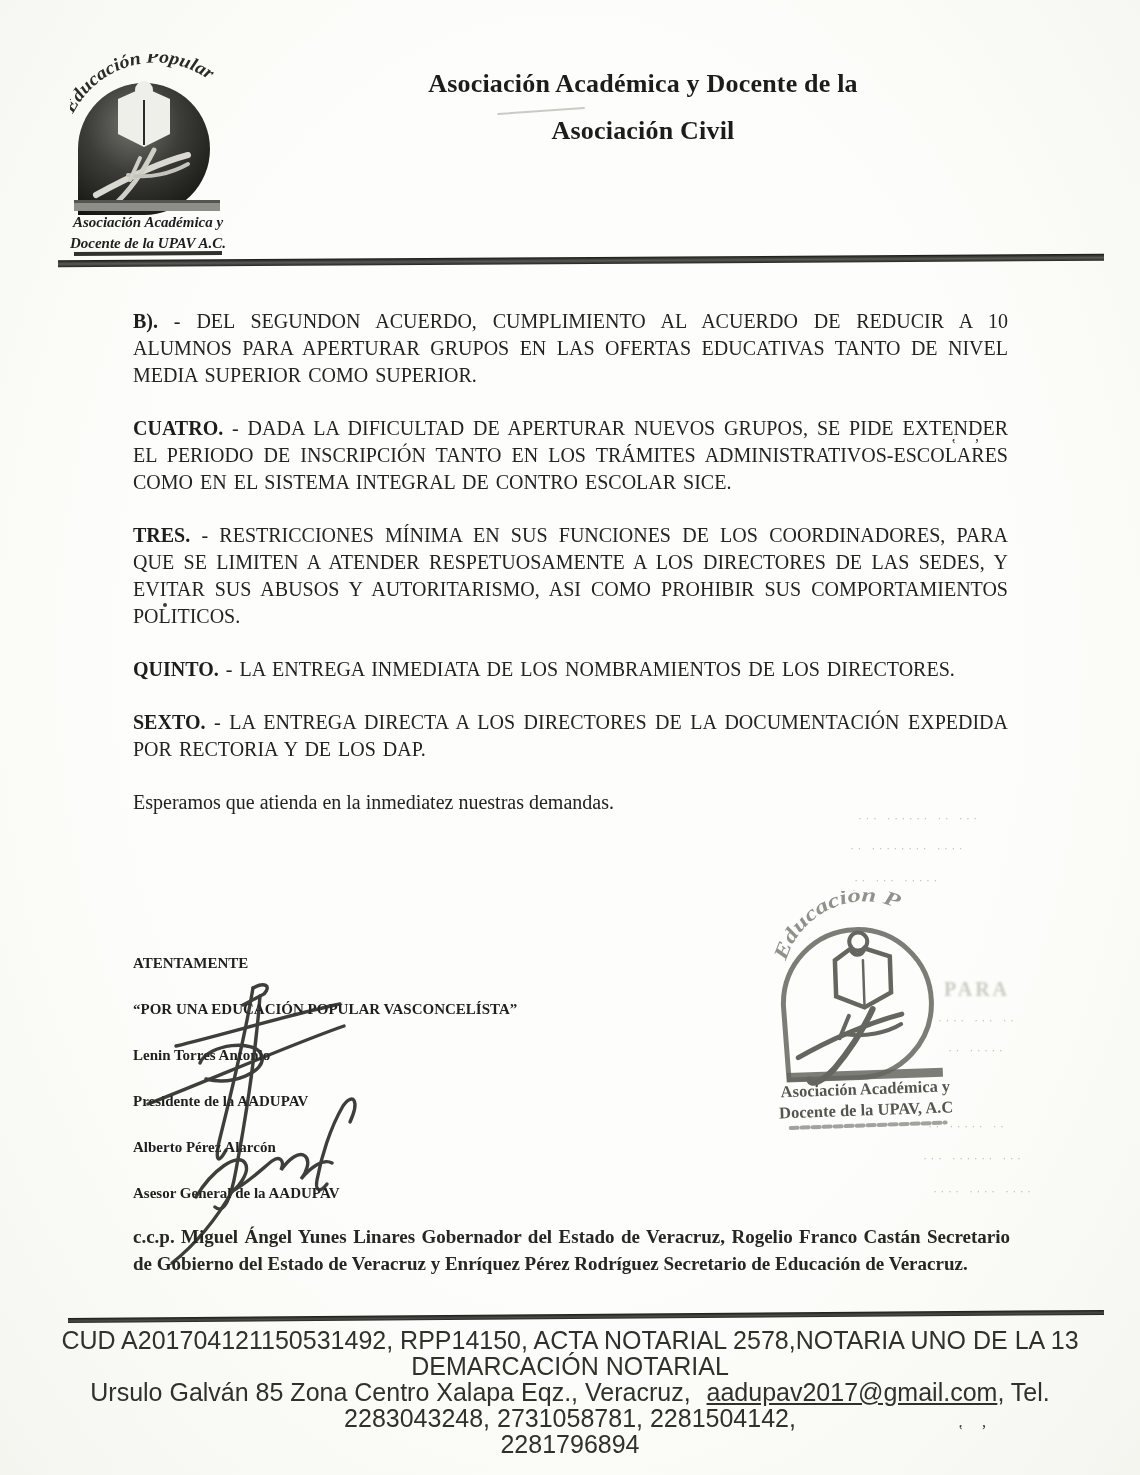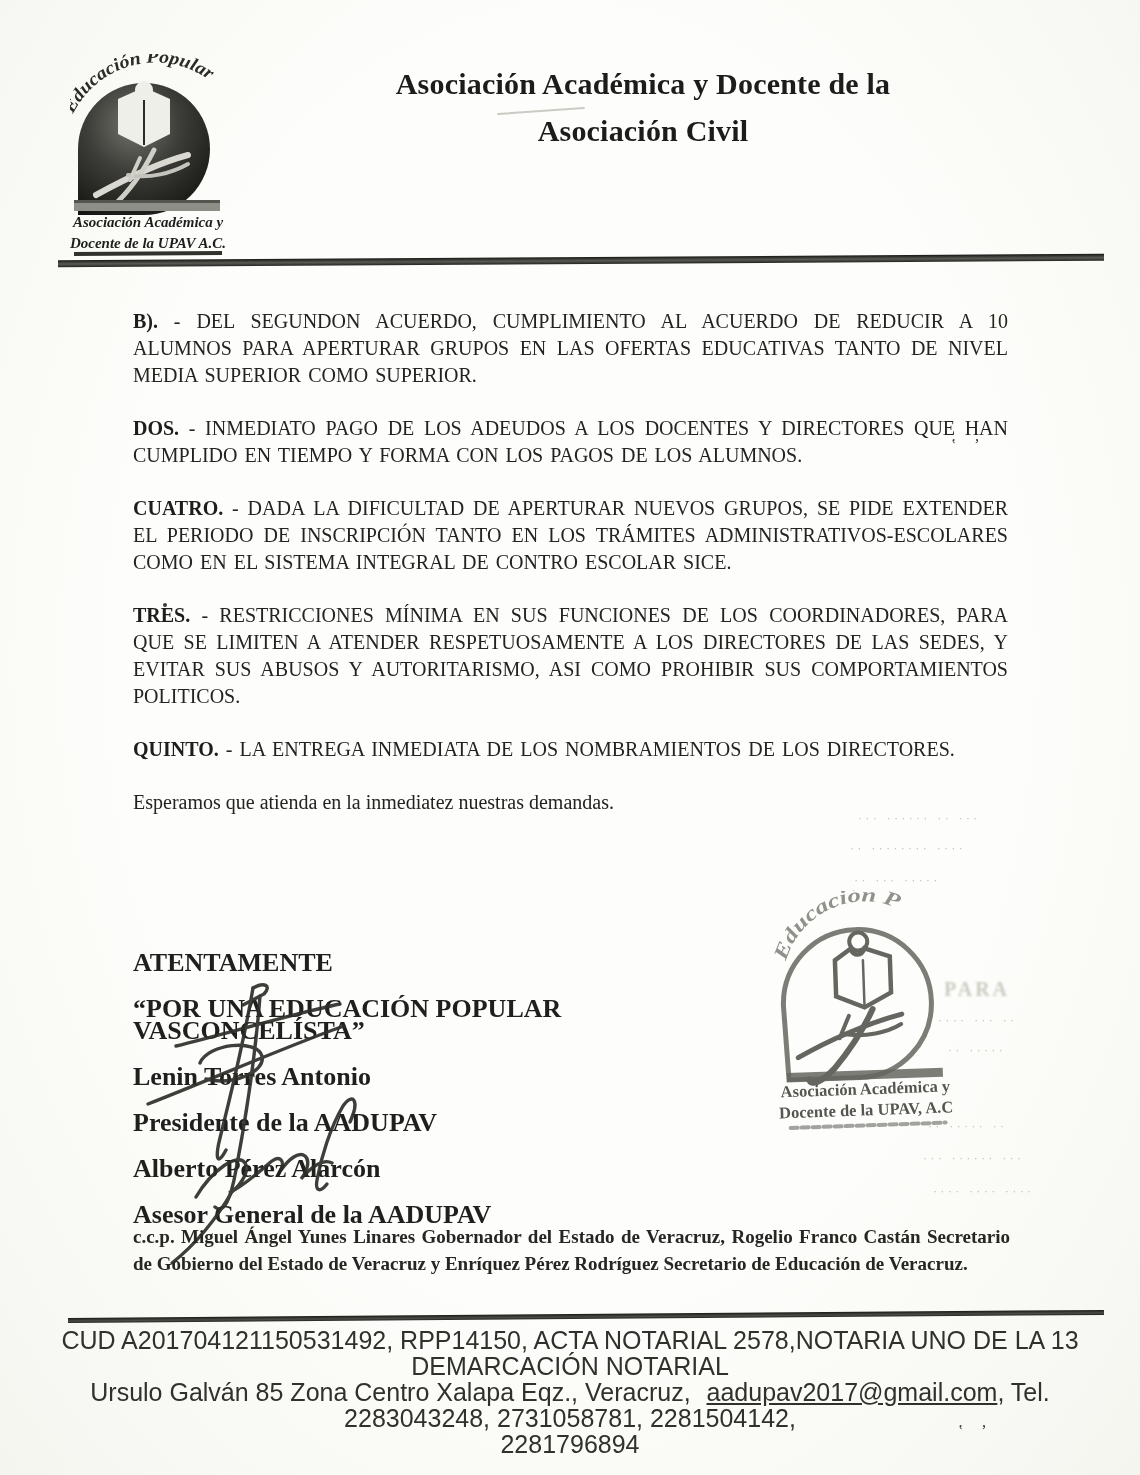--- a/index.html
+++ b/index.html
@@ -7,21 +7,21 @@
     position:relative;width:1140px;height:1475px;margin:0 auto;
     background:radial-gradient(ellipse at 50% 45%, #fdfdfb 55%, #f5f5f0 100%);
     overflow:hidden;
     font-family:"Liberation Serif", serif;
     color:#232320;
   }
   
   .logo{position:absolute;left:70px;top:54px;width:172px;height:206px;}
   .title{
     position:absolute;left:240px;top:60px;width:806px;
-    text-align:center;font-weight:bold;font-size:30px;line-height:47px;
+    text-align:center;font-weight:bold;font-size:26px;line-height:47px;
     color:#1c1c1a;letter-spacing:.2px;
   }
   .rule-top{
     position:absolute;left:58px;top:257px;width:1046px;height:7px;
     background:linear-gradient(#161614,#5a5a55 55%,#242421);
     transform:rotate(-0.35deg);
   }
   .scratch{
     position:absolute;left:497px;top:110px;width:88px;height:2px;
     background:#aaaaa2;transform:rotate(-4deg);opacity:.6;border-radius:2px;
@@ -30,21 +30,21 @@
   .body-text{
     position:absolute;left:133px;top:300px;width:875px;
     font-size:20px;line-height:27px;text-align:justify;word-spacing:2px;
   }
   .body-text p{margin:8px 0 26px 0;}
   .body-text b{color:#1d1d1b;}
   .closing{font-size:20px;word-spacing:normal;text-align:left;}
   .stray-dot{position:absolute;left:163px;top:603px;width:4px;height:4px;border-radius:50%;background:#3c3c38;}
   
   .sig-block{position:absolute;left:133px;top:952px;width:640px;}
-  .sig-line{font-weight:bold;font-size:26px;line-height:22px;margin-bottom:24px;color:#1f1f1d;}
+  .sig-line{font-weight:bold;font-size:15px;line-height:22px;margin-bottom:24px;color:#1f1f1d;}
   .sig-svg{position:absolute;left:120px;top:960px;pointer-events:none;}
   
   .ccp{
     position:absolute;left:133px;top:1224px;width:877px;
     font-size:19px;line-height:26.5px;text-align:justify;color:#262623;font-weight:bold;
   }
   
   .stamp{position:absolute;left:772px;top:890px;width:205px;height:260px;transform:rotate(-2deg);opacity:.88;}
   
   .rule-bottom{
@@ -113,24 +113,24 @@
   <div class="title">
     <div>Asociación Académica y Docente de la</div>
     <div>Asociación Civil</div>
   </div>
 
   <div class="scratch"></div>
   <div class="rule-top"></div>
 
   <div class="body-text">
     <p><b>B).</b><span> - DEL SEGUNDON ACUERDO, CUMPLIMIENTO AL ACUERDO DE REDUCIR A 10 ALUMNOS PARA APERTURAR GRUPOS EN LAS OFERTAS EDUCATIVAS TANTO DE NIVEL MEDIA SUPERIOR COMO SUPERIOR.</span></p>
-    <p><b>DOS.</b><span> - INMEDIATO PAGO DE LOS ADEUDOS A LOS DOCENTES Y DIRECTORES QUE HAN CUMPLIDO EN TIEMPO Y FORMA CON LOS PAGOS DE LOS ALUMNOS.</span></p>
     <p><b>CUATRO.</b><span> - DADA LA DIFICULTAD DE APERTURAR NUEVOS GRUPOS, SE PIDE EXTENDER EL PERIODO DE INSCRIPCIÓN TANTO EN LOS TRÁMITES ADMINISTRATIVOS-ESCOLARES COMO EN EL SISTEMA INTEGRAL DE CONTRO ESCOLAR SICE.</span></p>
     <p><b>TRES.</b><span> - RESTRICCIONES MÍNIMA EN SUS FUNCIONES DE LOS COORDINADORES, PARA QUE SE LIMITEN A ATENDER RESPETUOSAMENTE A LOS DIRECTORES DE LAS SEDES, Y EVITAR SUS ABUSOS Y AUTORITARISMO, ASI COMO PROHIBIR SUS COMPORTAMIENTOS POLITICOS.</span></p>
     <p><b>QUINTO.</b><span> - LA ENTREGA INMEDIATA DE LOS NOMBRAMIENTOS DE LOS DIRECTORES.</span></p>
+    <p><b>SEXTO.</b><span> - LA ENTREGA DIRECTA A LOS DIRECTORES DE LA DOCUMENTACIÓN EXPEDIDA POR RECTORIA Y DE LOS DAP.</span></p>
     <p class="closing">Esperamos que atienda en la inmediatez nuestras demandas.</p>
   </div>
   <div class="stray-dot"></div>
 
   <div class="sig-block">
     <div class="sig-line">ATENTAMENTE</div>
     <div class="sig-line">“POR UNA EDUCACIÓN POPULAR VASCONCELÍSTA”</div>
     <div class="sig-line">Lenin Torres Antonio</div>
     <div class="sig-line">Presidente de la AADUPAV</div>
     <div class="sig-line">Alberto Pérez Alarcón</div>

